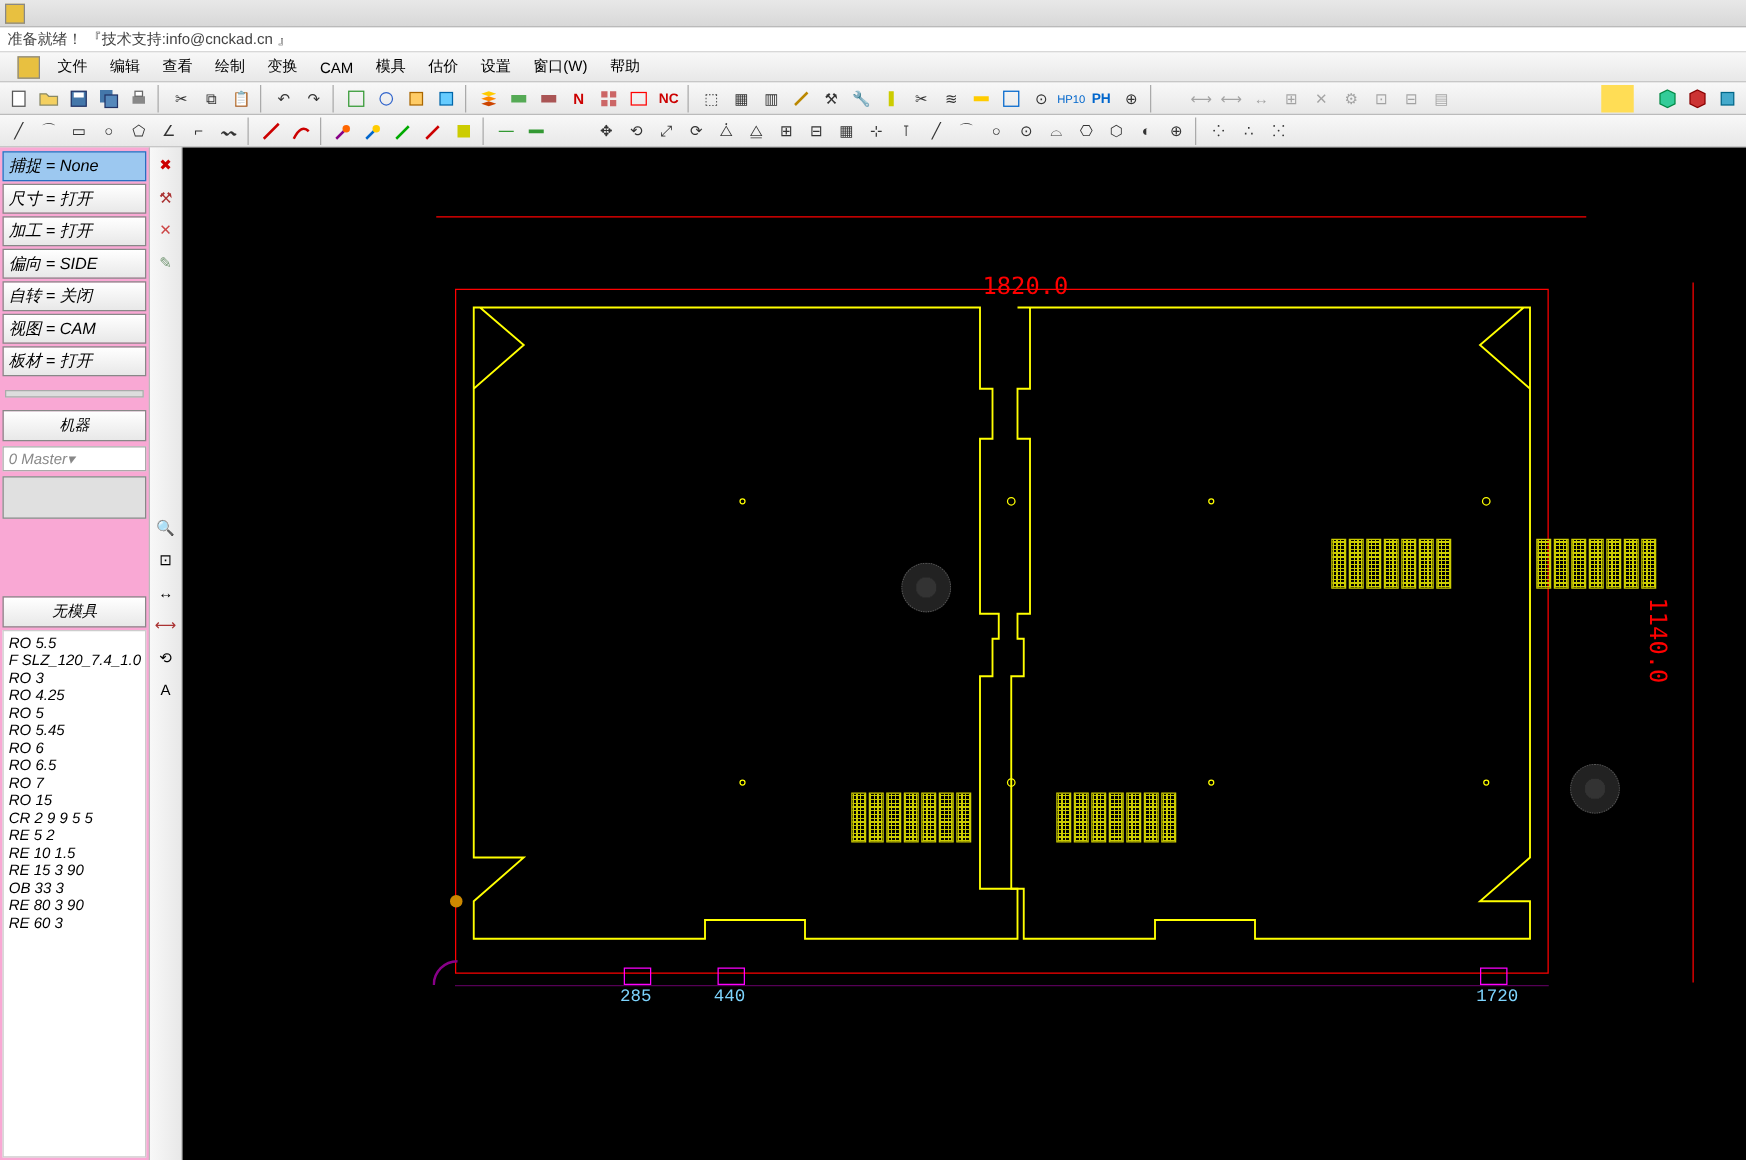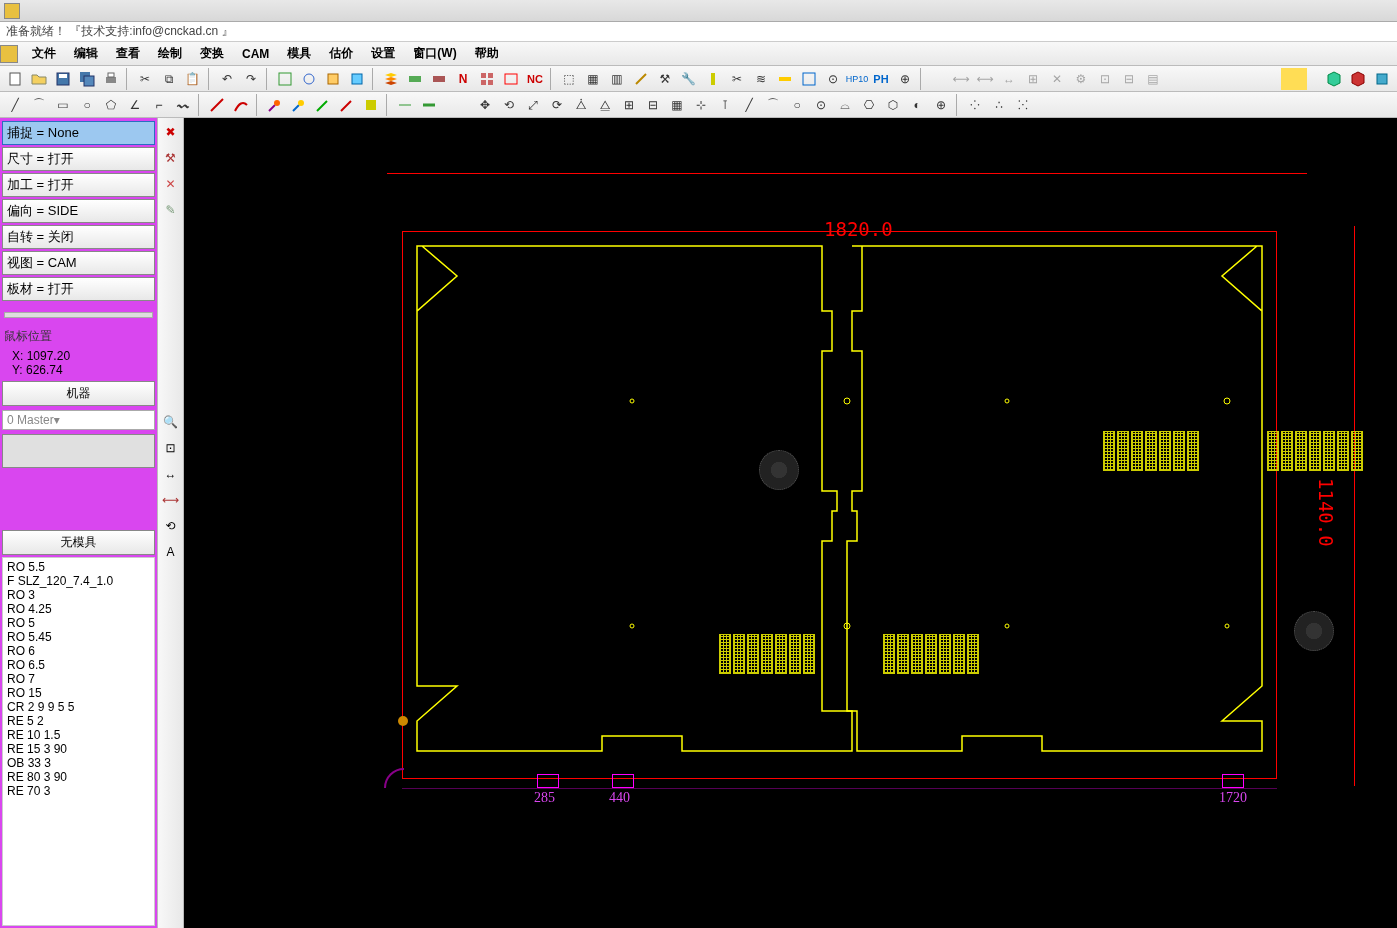--- a/index.html
+++ b/index.html
@@ -3,35 +3,35 @@
 <meta charset="utf-8">
 <style>
 * { margin: 0; padding: 0; box-sizing: border-box; font-family: "Microsoft YaHei", "SimSun", Arial, sans-serif; font-size: 12px; }
 body { background: #f0f0f0; width: 1397px; height: 928px; overflow: hidden; }
 
 .titlebar { height: 22px; background: linear-gradient(#e8e8e8,#d8d8d8); border-bottom: 1px solid #aaa; display: flex; align-items: center; padding: 0 4px; color: #333; }
 .titlebar .app-icon { width: 16px; height: 16px; background: #e8c040; margin-right: 6px; border: 1px solid #888; }
 
 .statusline { height: 20px; background: #fff; border-bottom: 1px solid #ccc; padding: 1px 6px; color: #444; }
 
-.menubar { height: 24px; background: linear-gradient(#f8f8f8,#e8e8e8); border-bottom: 1px solid #bbb; display: flex; align-items: center; padding: 0 0; gap: 2px; font-weight: bold; }
+.menubar { height: 24px; background: linear-gradient(#f8f8f8,#e8e8e8); border-bottom: 1px solid #bbb; display: flex; align-items: center; padding: 0 14px; gap: 2px; }
 .menubar .app-icon2 { width: 18px; height: 18px; background: #e8c040; margin-right: 4px; border: 1px solid #888; }
 .menubar .menu-item { padding: 2px 8px; cursor: default; }
 
 .toolbar-row { height: 26px; background: linear-gradient(#f8f8f8,#e8e8e8); border-bottom: 1px solid #bbb; display: flex; align-items: center; padding: 0 4px; gap: 2px; }
 .tbtn { width: 22px; height: 22px; border: 1px solid transparent; display: flex; align-items: center; justify-content: center; cursor: default; color: #333; }
 .tbtn svg { width: 16px; height: 16px; }
 .tsep { width: 4px; height: 22px; border-left: 1px solid #aaa; margin: 0 2px; }
 .tspacer { flex: 1; }
 .nc-text { font-weight: bold; color: #c00; font-size: 11px; text-align: center; }
 .ph-text { font-weight: bold; color: #06c; font-size: 11px; }
 
 .main { display: flex; height: calc(928px - 22px - 20px - 24px - 26px - 26px); }
 
-.leftpanel { width: 158px; background: #d946ef; border-right: 1px solid #bbb; display: flex; flex-direction: column; padding: 2px; }
+.leftpanel { width: 120px; background: #f9a8d4; border-right: 1px solid #bbb; display: flex; flex-direction: column; padding: 2px; font-style: italic; }
 .opt-btn { border: 1px solid #888; background: linear-gradient(#fff,#e8e8e8); padding: 2px 4px; margin: 1px 0; text-align: left; cursor: default; font-size: 13px; }
 .opt-btn.selected { background: #9cc8f0; border: 1px solid #2a6fc0; }
 .slider-placeholder { height: 6px; background: #ddd; border: 1px solid #aaa; margin: 10px 2px 6px 2px; }
 .coord-box .label { color: #333; margin: 4px 2px; }
 .coord-box .val { margin-left: 10px; }
 .machine-btn { border: 1px solid #888; background: linear-gradient(#fff,#e8e8e8); padding: 3px; text-align: center; margin: 4px 0; cursor: default; }
 .dropdown { border: 1px solid #aaa; background: #fff; padding: 2px 4px; color: #888; display: flex; justify-content: flex-start; cursor: default; }
 .swatch { border: 1px solid #888; background: #e0e0e0; height: 34px; margin: 4px 0 10px 0; }
 .tool-header { border: 1px solid #888; background: linear-gradient(#fff,#e8e8e8); padding: 3px; text-align: center; margin: 2px 0; cursor: default; }
 .tool-list { background: #fff; border: 1px solid #ccc; flex: 1; overflow: auto; padding: 2px; }
@@ -39,21 +39,21 @@
 
 .vtoolbar { width: 26px; background: linear-gradient(90deg,#f8f8f8,#e8e8e8); border-right: 1px solid #bbb; display: flex; flex-direction: column; align-items: center; padding: 4px 0; gap: 6px; }
 .vbtn { width: 20px; height: 20px; display: flex; align-items: center; justify-content: center; cursor: default; }
 
 .canvas-wrap { flex: 1; position: relative; background: #000; }
 
 
 .sheet-outline { position: absolute; border: 1px solid #f00; }
 .part-outline { stroke: #ff0; stroke-width: 1.5; fill: none; }
 .dim-text { position: absolute; color: #f00; font-size: 19px; font-family: monospace; }
-.coord-text-x { position: absolute; color: #d946ef; font-size: 14px; font-family: Liberation Serif, serif; }
+.coord-text-x { position: absolute; color: #7dd3fc; font-size: 14px; font-family: Liberation Mono, monospace; }
 .hatch { position: absolute; background: repeating-linear-gradient(0deg,#cc0 0,#cc0 1px,transparent 1px,transparent 3px), repeating-linear-gradient(90deg,#cc0 0,#cc0 1px,transparent 1px,transparent 3px); border: 1px solid #cc0; }
 .perf { position: absolute; border-radius: 50%; background: radial-gradient(#333 30%, #222 31%); border: 1px dotted #555; }
 .origin-arc { position: absolute; width: 40px; height: 40px; border: 2px solid #808; border-radius: 50%; clip-path: polygon(50% 50%, 100% 50%, 100% 0, 50% 0); transform: rotate(-90deg); }
 .origin-dot { position:absolute; width:10px; height:10px; background:#c80; border-radius:50%; }
 </style>
 </head>
 <body>
 
 <div class="titlebar">
   <div class="app-icon"></div>
@@ -325,25 +325,20 @@
 
   <div class="leftpanel">
     <div class="opt-btn selected">捕捉 = None</div>
     <div class="opt-btn">尺寸 = 打开</div>
     <div class="opt-btn">加工 = 打开</div>
     <div class="opt-btn">偏向 = SIDE</div>
     <div class="opt-btn">自转 = 关闭</div>
     <div class="opt-btn">视图 = CAM</div>
     <div class="opt-btn">板材 = 打开</div>
     <div class="slider-placeholder"></div>
-    <div class="coord-box">
-      <div class="label">鼠标位置</div>
-      <div class="val">X:  1097.20</div>
-      <div class="val">Y:   626.74</div>
-    </div>
     <div class="machine-btn">机器</div>
     <div class="dropdown">
       <span>0 Master</span>
         <span>▾</span>
     </div>
     <div class="swatch"></div>
     <div style="flex:0 0 50px"></div>
     <div class="tool-header">无模具</div>
     <div class="tool-list">
       <div>RO 5.5</div>
@@ -355,21 +350,21 @@
       <div>RO 6</div>
       <div>RO 6.5</div>
       <div>RO 7</div>
       <div>RO 15</div>
       <div>CR 2 9 9 5 5</div>
       <div>RE 5 2</div>
       <div>RE 10 1.5</div>
       <div>RE 15 3 90</div>
       <div>OB 33 3</div>
       <div>RE 80 3 90</div>
-      <div>RE 70 3</div>
+      <div>RE 60 3</div>
     </div>
   </div>
 
   <div class="vtoolbar">
     <div class="vbtn" style="color:#c00">✖</div>
     <div class="vbtn" style="color:#a33">⚒</div>
     <div class="vbtn" style="color:#c44">✕</div>
     <div class="vbtn" style="color:#797">✎</div>
     <div style="height:180px"></div>
     <div class="vbtn">🔍</div>

